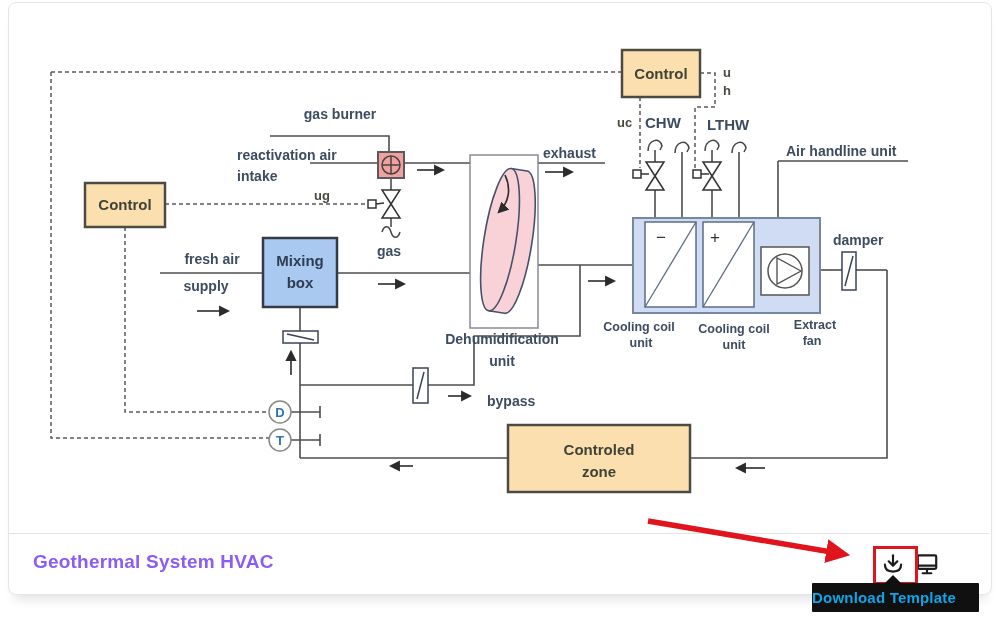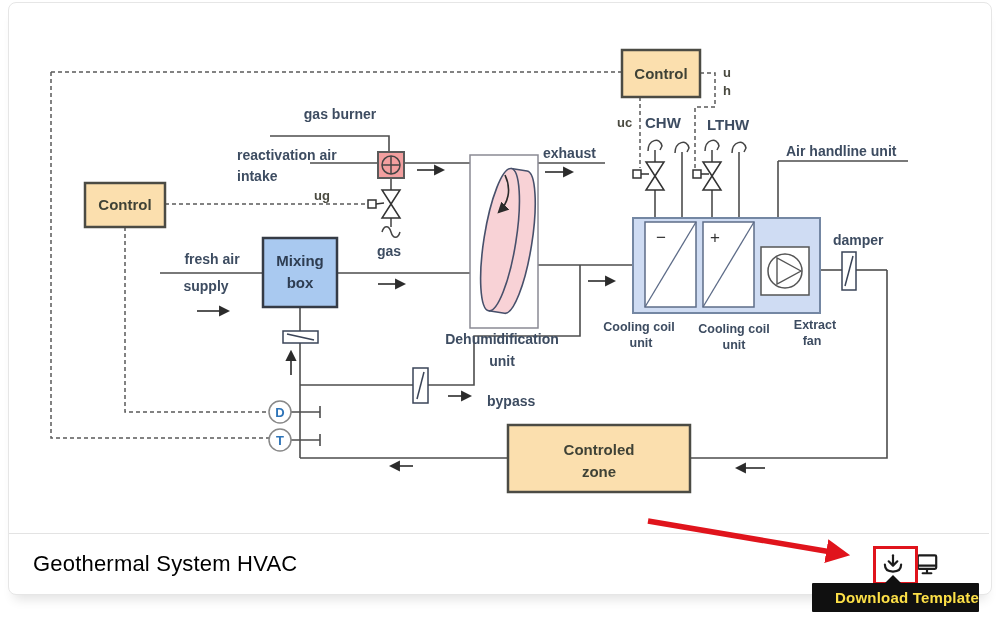--- a/index.html
+++ b/index.html
@@ -8,31 +8,31 @@
     border:1px solid #e6e6e6;border-radius:8px;box-shadow:0 10px 12px -6px rgba(0,0,0,.12);z-index:1;}
   .footer-sep{position:absolute;left:9px;top:533px;width:980px;height:1px;background:#e3e3e3;z-index:2;}
   #diagram{position:absolute;left:0;top:0;z-index:2;}
   #diagram text{font-family:"Liberation Sans",sans-serif;font-weight:600;fill:#3d4c61;font-size:14px;}
   #diagram text.box-t{fill:#3f4236;font-size:15px;}
   #diagram text.mix-t{fill:#2e3d52;font-size:15px;}
   #diagram text.sm{font-size:12.5px;}
   #diagram text.sig{fill:#4a4a40;font-size:13px;}
   #diagram text.sensor{fill:#2e74b8;font-size:13px;font-weight:700;}
   #diagram text.sign{font-size:17px;font-weight:400;fill:#333;}
-  .page-title{position:absolute;left:33px;top:551px;z-index:3;font-size:22px;font-weight:400;
-    color:#000000;letter-spacing:.2px;}
+  .page-title{position:absolute;left:33px;top:551px;z-index:3;font-size:19px;font-weight:700;
+    color:#8b5cf6;letter-spacing:.2px;}
   .icon-btn{position:absolute;width:30px;height:30px;background:transparent;border:none;padding:2px;
     cursor:pointer;z-index:4;}
   .icon-btn svg{display:block;}
   #dl-btn{left:878px;top:549px;}
   #mon-btn{left:912px;top:549px;}
   .dl-highlight{position:absolute;left:873px;top:546px;width:39px;height:33px;
     border:3px solid #e0141c;z-index:5;pointer-events:none;}
   .tooltip{position:absolute;left:812px;top:583px;width:167px;height:29px;background:#101010;
-    color:#fde047;z-index:6;display:flex;align-items:center;justify-content:flex-end;
+    color:#0ea5e9;z-index:6;display:flex;align-items:center;justify-content:flex-start;
     font-size:15px;font-weight:600;letter-spacing:.2px;border-radius:1px;}
   .tooltip-caret{position:absolute;left:884px;top:575px;width:0;height:0;z-index:6;
     border-left:9px solid transparent;border-right:9px solid transparent;border-bottom:9px solid #101010;}
   #red-arrow{position:absolute;left:600px;top:500px;z-index:7;pointer-events:none;}
 </style>
 </head>
 <body>
 
 <div class="card"></div>
 <div class="footer-sep"></div>

